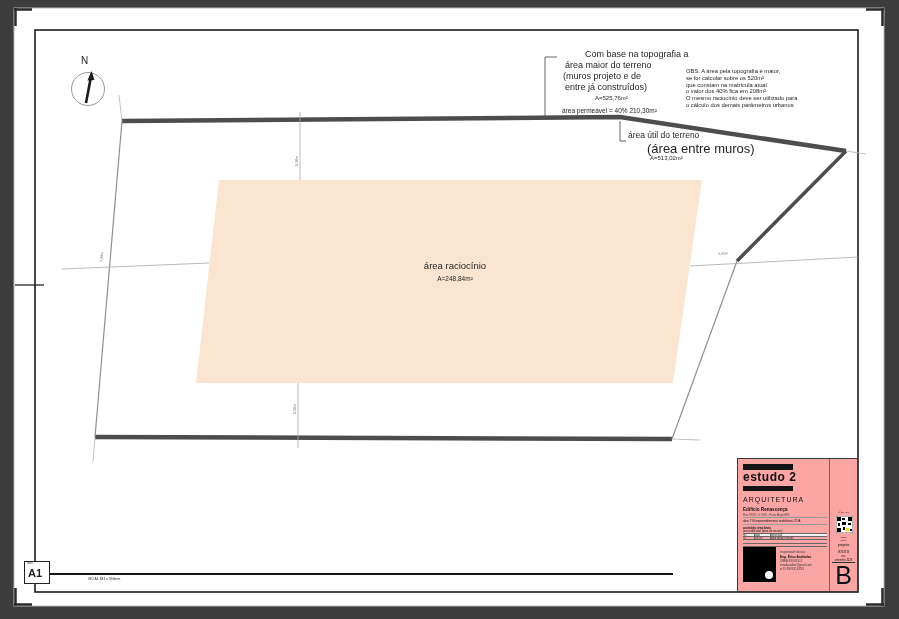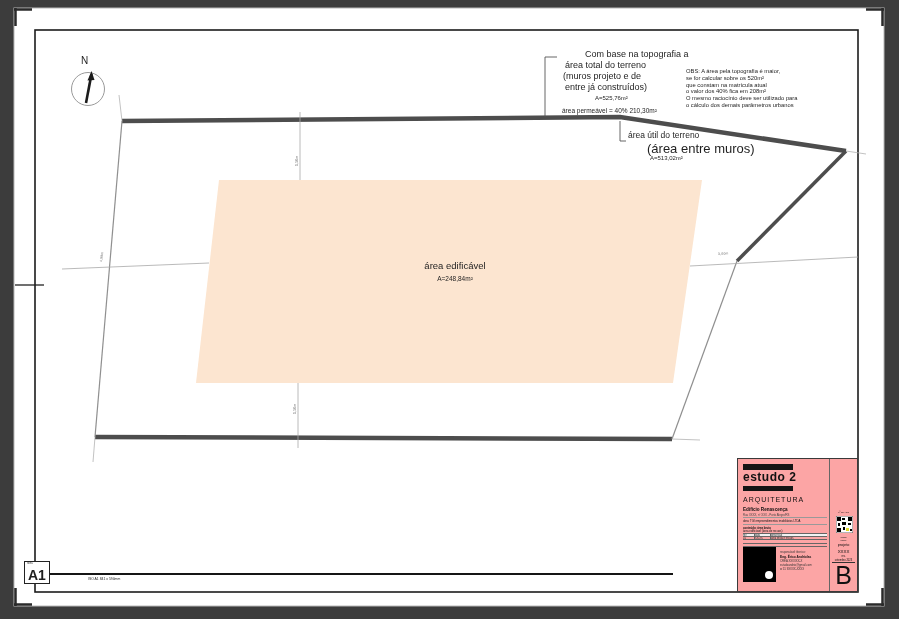--- a/index.html
+++ b/index.html
@@ -64,38 +64,38 @@
     <path d="M620 121 V141 H626" stroke="#555" stroke-width="0.9" fill="none"></path>
 
     <circle cx="88" cy="89" r="16.5" fill="none" stroke="#9a9a9a" stroke-width="1"></circle>
     <path d="M86 103 L91.5 74" stroke="#1c1c1c" stroke-width="2.6"></path>
     <polygon points="91.5,71 87.5,80.5 94.5,80" fill="#1c1c1c"></polygon>
   </svg>
 
   <div class="t" style="left:81px;top:55px;font-size:10px;">N</div>
 
   <div class="t" style="left:560px;top:49px;font-size:9px;margin-left:25px;">Com base na topografia a</div>
-  <div class="t" style="left:565px;top:60px;font-size:9px;">área total do terreno</div>
+  <div class="t" style="left:565px;top:60px;font-size:9px;">área maior do terreno</div>
   <div class="t" style="left:563px;top:71px;font-size:9px;">(muros projeto e de</div>
   <div class="t" style="left:565px;top:82px;font-size:9px;">entre já construídos)</div>
   <div class="t" style="left:595px;top:95px;font-size:6px;">A=525,76m²</div>
   <div class="t" style="left:562px;top:107px;font-size:6.5px;">área permeável = 40% 210,30m²</div>
 
   <div class="t" style="left:686px;top:68px;font-size:5.8px;">OBS: A área pela topografia é maior,</div>
   <div class="t" style="left:686px;top:74.8px;font-size:5.8px;">se for calcular sobre os 520m²</div>
   <div class="t" style="left:686px;top:81.6px;font-size:5.8px;">que constam na matrícula atual</div>
   <div class="t" style="left:686px;top:88.4px;font-size:5.8px;">o valor dos 40% fica em 208m²</div>
   <div class="t" style="left:686px;top:95.2px;font-size:5.8px;">O mesmo raciocínio deve ser utilizado para</div>
   <div class="t" style="left:686px;top:102px;font-size:5.8px;">o cálculo dos demais parâmetros urbanos</div>
 
   <div class="t" style="left:628px;top:131px;font-size:8.5px;">área útil do terreno</div>
   <div class="t" style="left:647px;top:142px;font-size:13px;">(área entre muros)</div>
   <div class="t" style="left:650px;top:155px;font-size:6px;">A=513,02m²</div>
 
-  <div class="t c" style="left:395px;top:261px;width:120px;font-size:9.5px;">área edificável</div>
+  <div class="t c" style="left:395px;top:261px;width:120px;font-size:9.5px;">área raciocínio</div>
   <div class="t c" style="left:395px;top:275px;width:120px;font-size:6.5px;">A=248,84m²</div>
 
   <div class="t dim" style="left:100px;top:262px;font-size:3.4px;transform:rotate(-83deg);">4,00m</div>
   <div class="t dim" style="left:296px;top:166px;font-size:3.4px;transform:rotate(-90deg);">1,50m</div>
   <div class="t dim" style="left:294px;top:414px;font-size:3.4px;transform:rotate(-90deg);">1,50m</div>
   <div class="t dim" style="left:718px;top:253px;font-size:3.4px;transform:rotate(-3deg);">3,00m</div>
 
   <div class="tb">
     <div class="bar" style="top:5px;height:5.5px;"></div>
     <div style="left:5px;top:11px;font-size:12px;font-weight:bold;letter-spacing:.5px;">estudo 2</div>
@@ -153,19 +153,19 @@
     <div class="stamp" style="top:79.5px;font-size:2.4px;">como</div>
     <div class="stamp" style="top:84px;font-size:3.8px;">projeto</div>
     <div class="stamp" style="top:89.5px;font-size:4.4px;">XXXX</div>
     <div class="stamp" style="top:96px;font-size:2.6px;">rev.</div>
     <div class="stamp" style="top:99.5px;font-size:2.6px;border-bottom:0.5px solid #333;left:94px;width:23px;">setembro 2023</div>
     <div class="stamp" style="top:103px;font-size:25px;font-weight:400;line-height:27px;">B</div>
   </div>
 
   <div class="a1box">
     <div class="t" style="left:2px;top:1px;font-size:2.6px;color:#333;">folha</div>
-    <div class="t" style="left:3px;top:5px;font-size:14px;font-weight:bold;">A1</div>
+    <div class="t" style="left:3px;top:5px;font-size:11px;font-weight:bold;">A1</div>
   </div>
   <div class="footer-strip">
     <div class="t" style="left:38px;top:3px;font-size:3.4px;color:#222;">ISO A1    841 x 594mm</div>
   </div>
 
 </div>
 
 </body></html>

